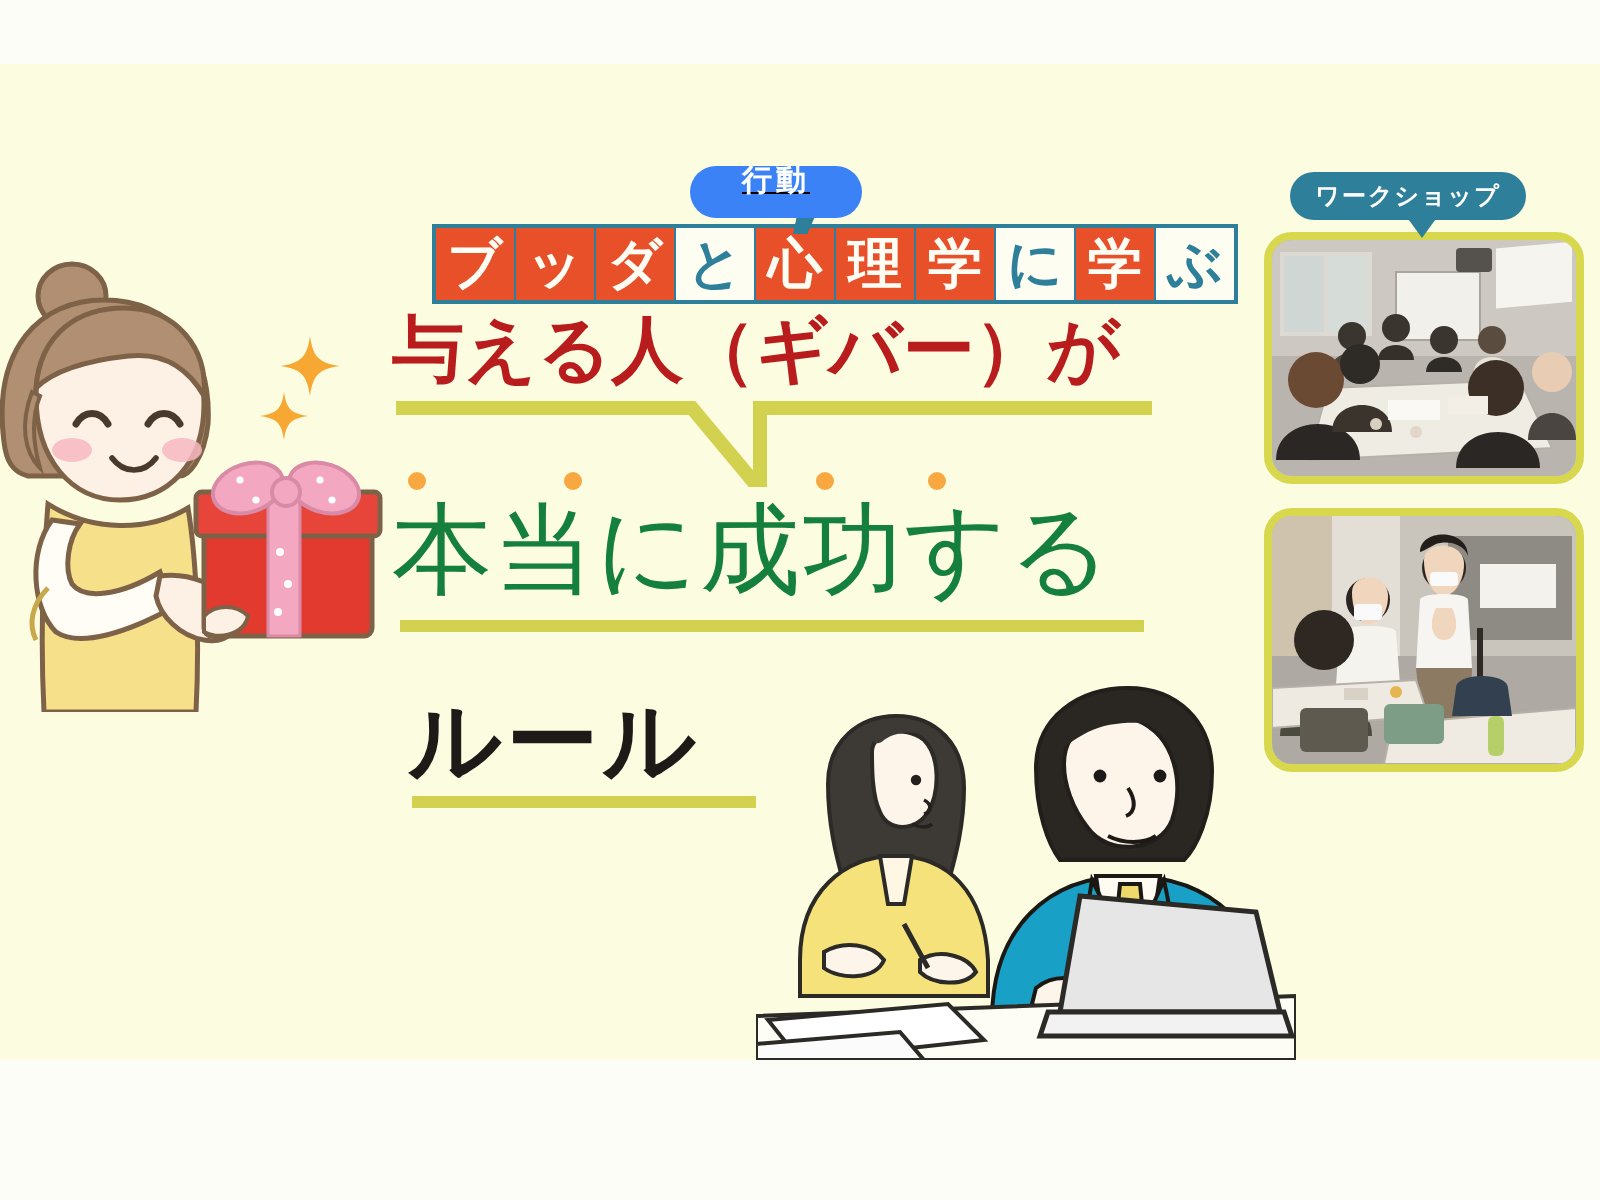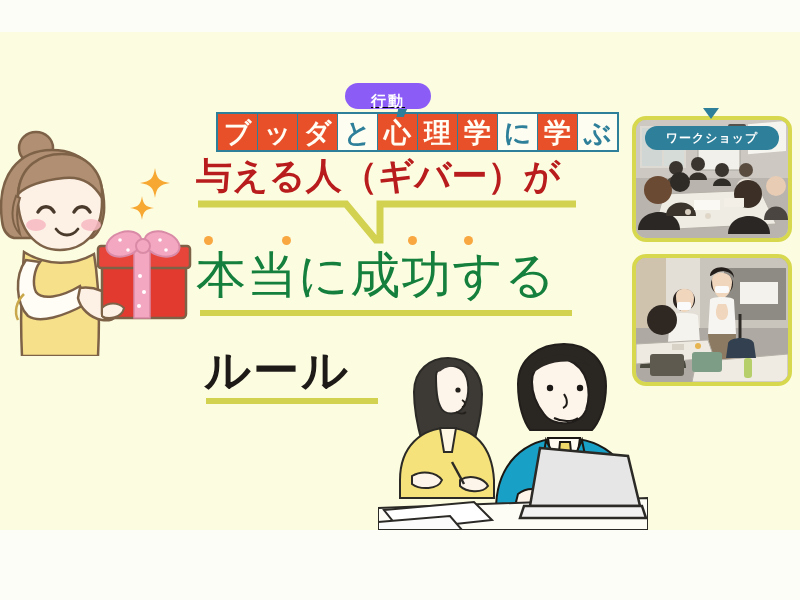--- a/index.html
+++ b/index.html
@@ -14,22 +14,22 @@
   
   .cream-panel{
     position:absolute;left:0;top:32px;width:800px;height:498px;
     background:#fcfce0;
   }
 
   
   .kodo-badge{
     position:absolute;left:345px;top:83px;
     width:86px;height:26px;border-radius:13px;
-    background:#8b5cf6;
-    display:flex;align-items:flex-end;justify-content:center;
+    background:#3b82f6;
+    display:flex;align-items:flex-start;justify-content:center;
     z-index:6;
     text-decoration:underline;
   }
   .kodo-badge span{
     color:#ffffff;font-size:15px;font-weight:bold;letter-spacing:2px;
     line-height:1;
   }
   .kodo-tail{
     position:absolute;left:398px;top:104px;width:0;height:0;
     border-left:7px solid #2e7f99;
@@ -91,24 +91,23 @@
     position:absolute;width:9px;height:9px;border-radius:50%;
     background:#f8a741;
   }
 
   
   .sparkle{position:absolute;z-index:3;}
 
   
   .ws-badge{
     position:absolute;left:645px;top:86px;
-    width:134px;height:24px;border-radius:12px;
+    width:118px;height:24px;border-radius:12px;
     background:#2e7f99;display:flex;align-items:center;justify-content:center;
     z-index:6;
-    margin-top:40px;
   }
   .ws-badge span{
     color:#ffffff;font-size:12px;font-weight:bold;letter-spacing:1px;line-height:1;
   }
   .ws-tail{
     position:absolute;left:703px;top:108px;width:0;height:0;
     border-left:8px solid transparent;border-right:8px solid transparent;
     border-top:11px solid #2e7f99;z-index:5;
   }
   .photo-frame{

